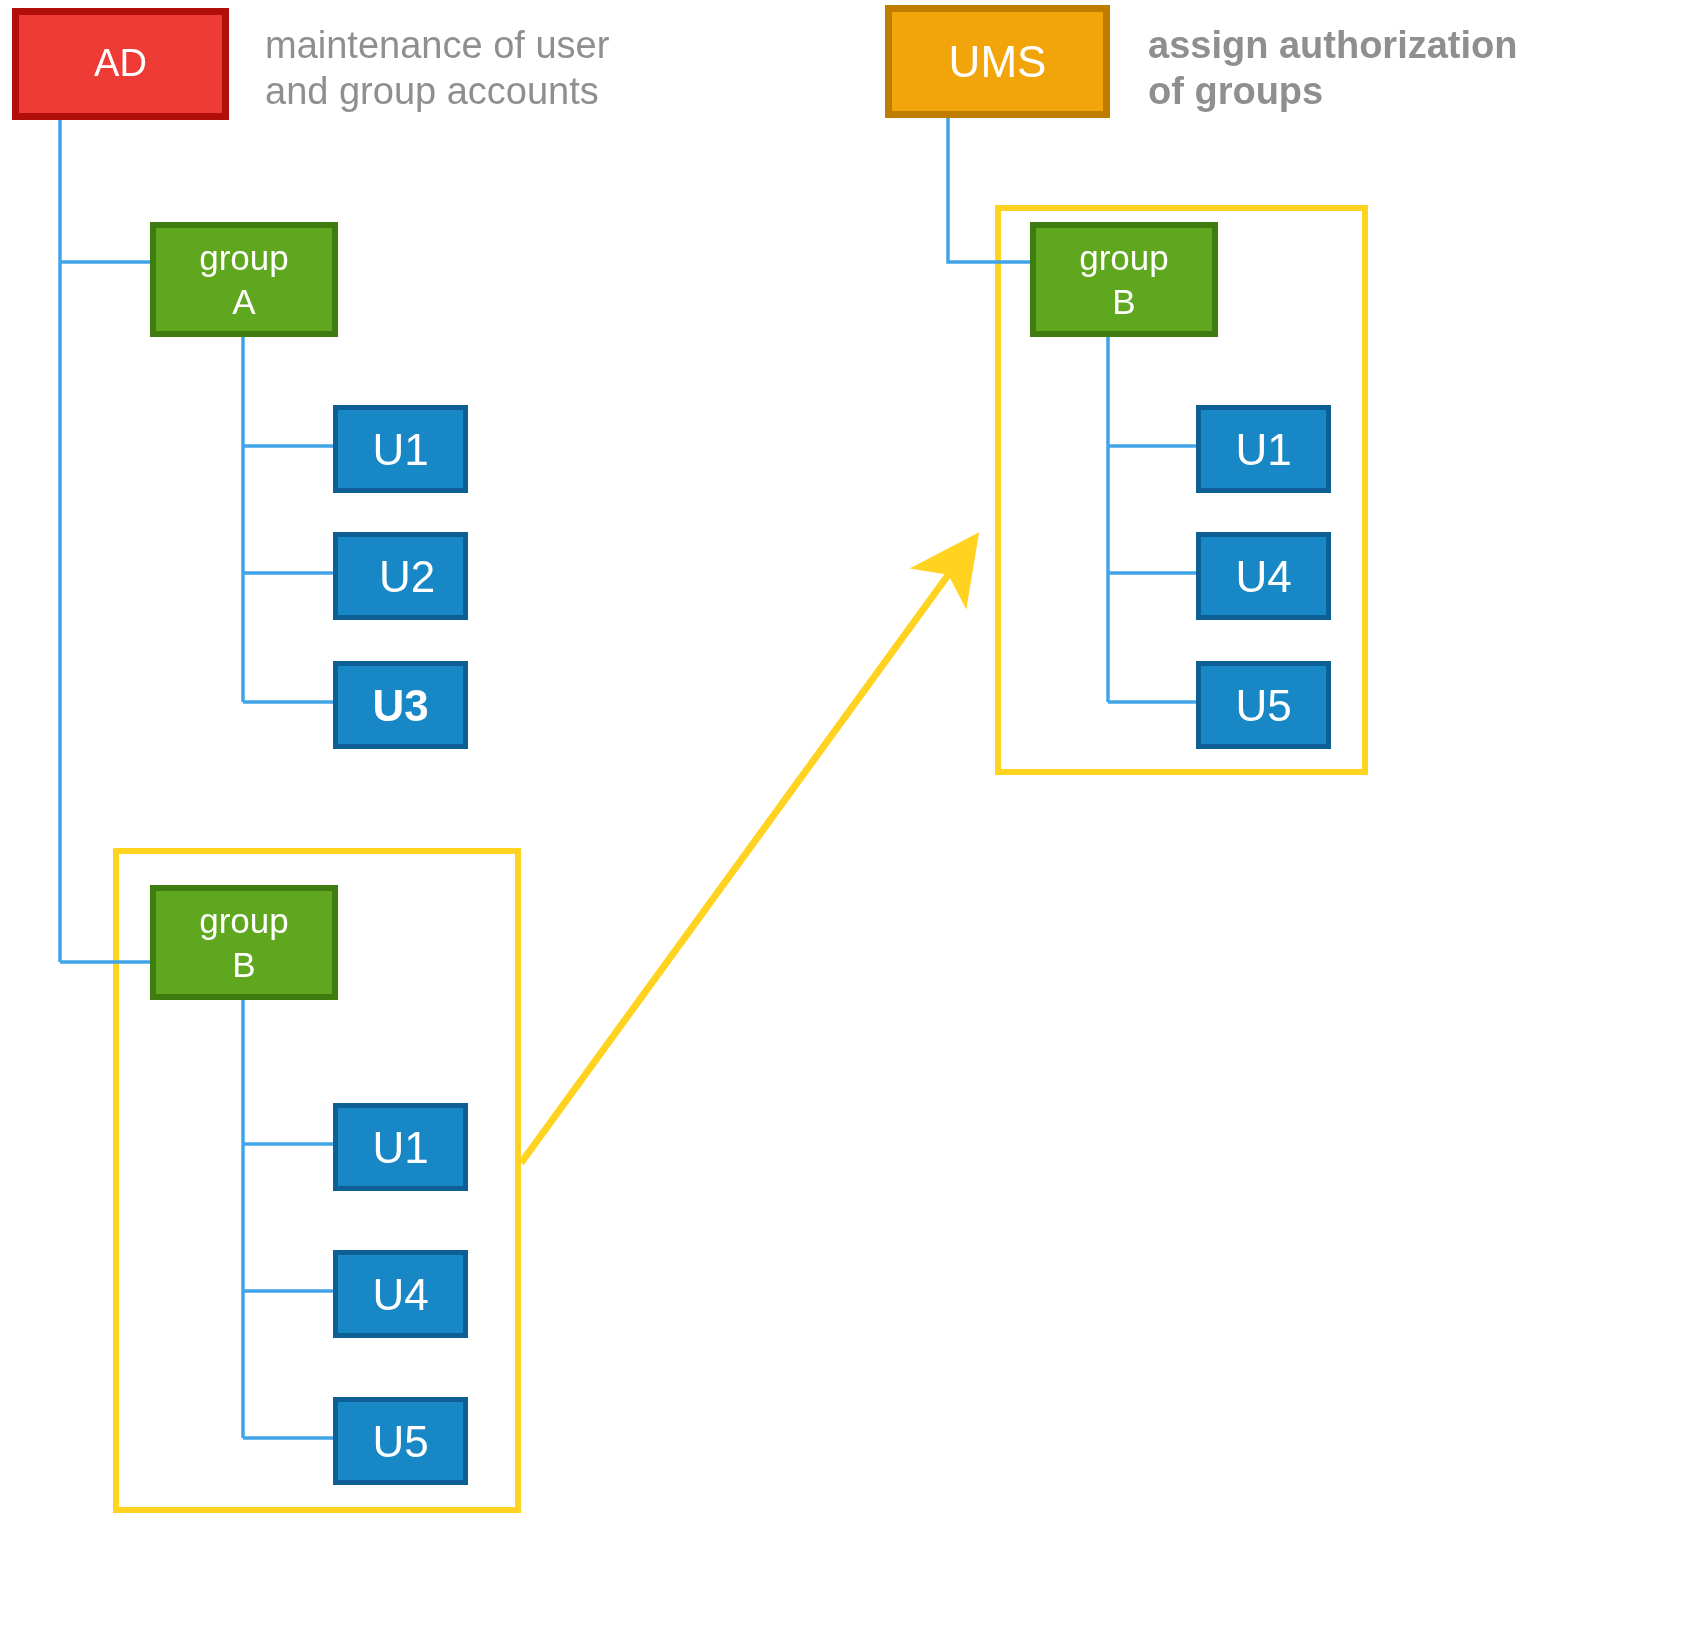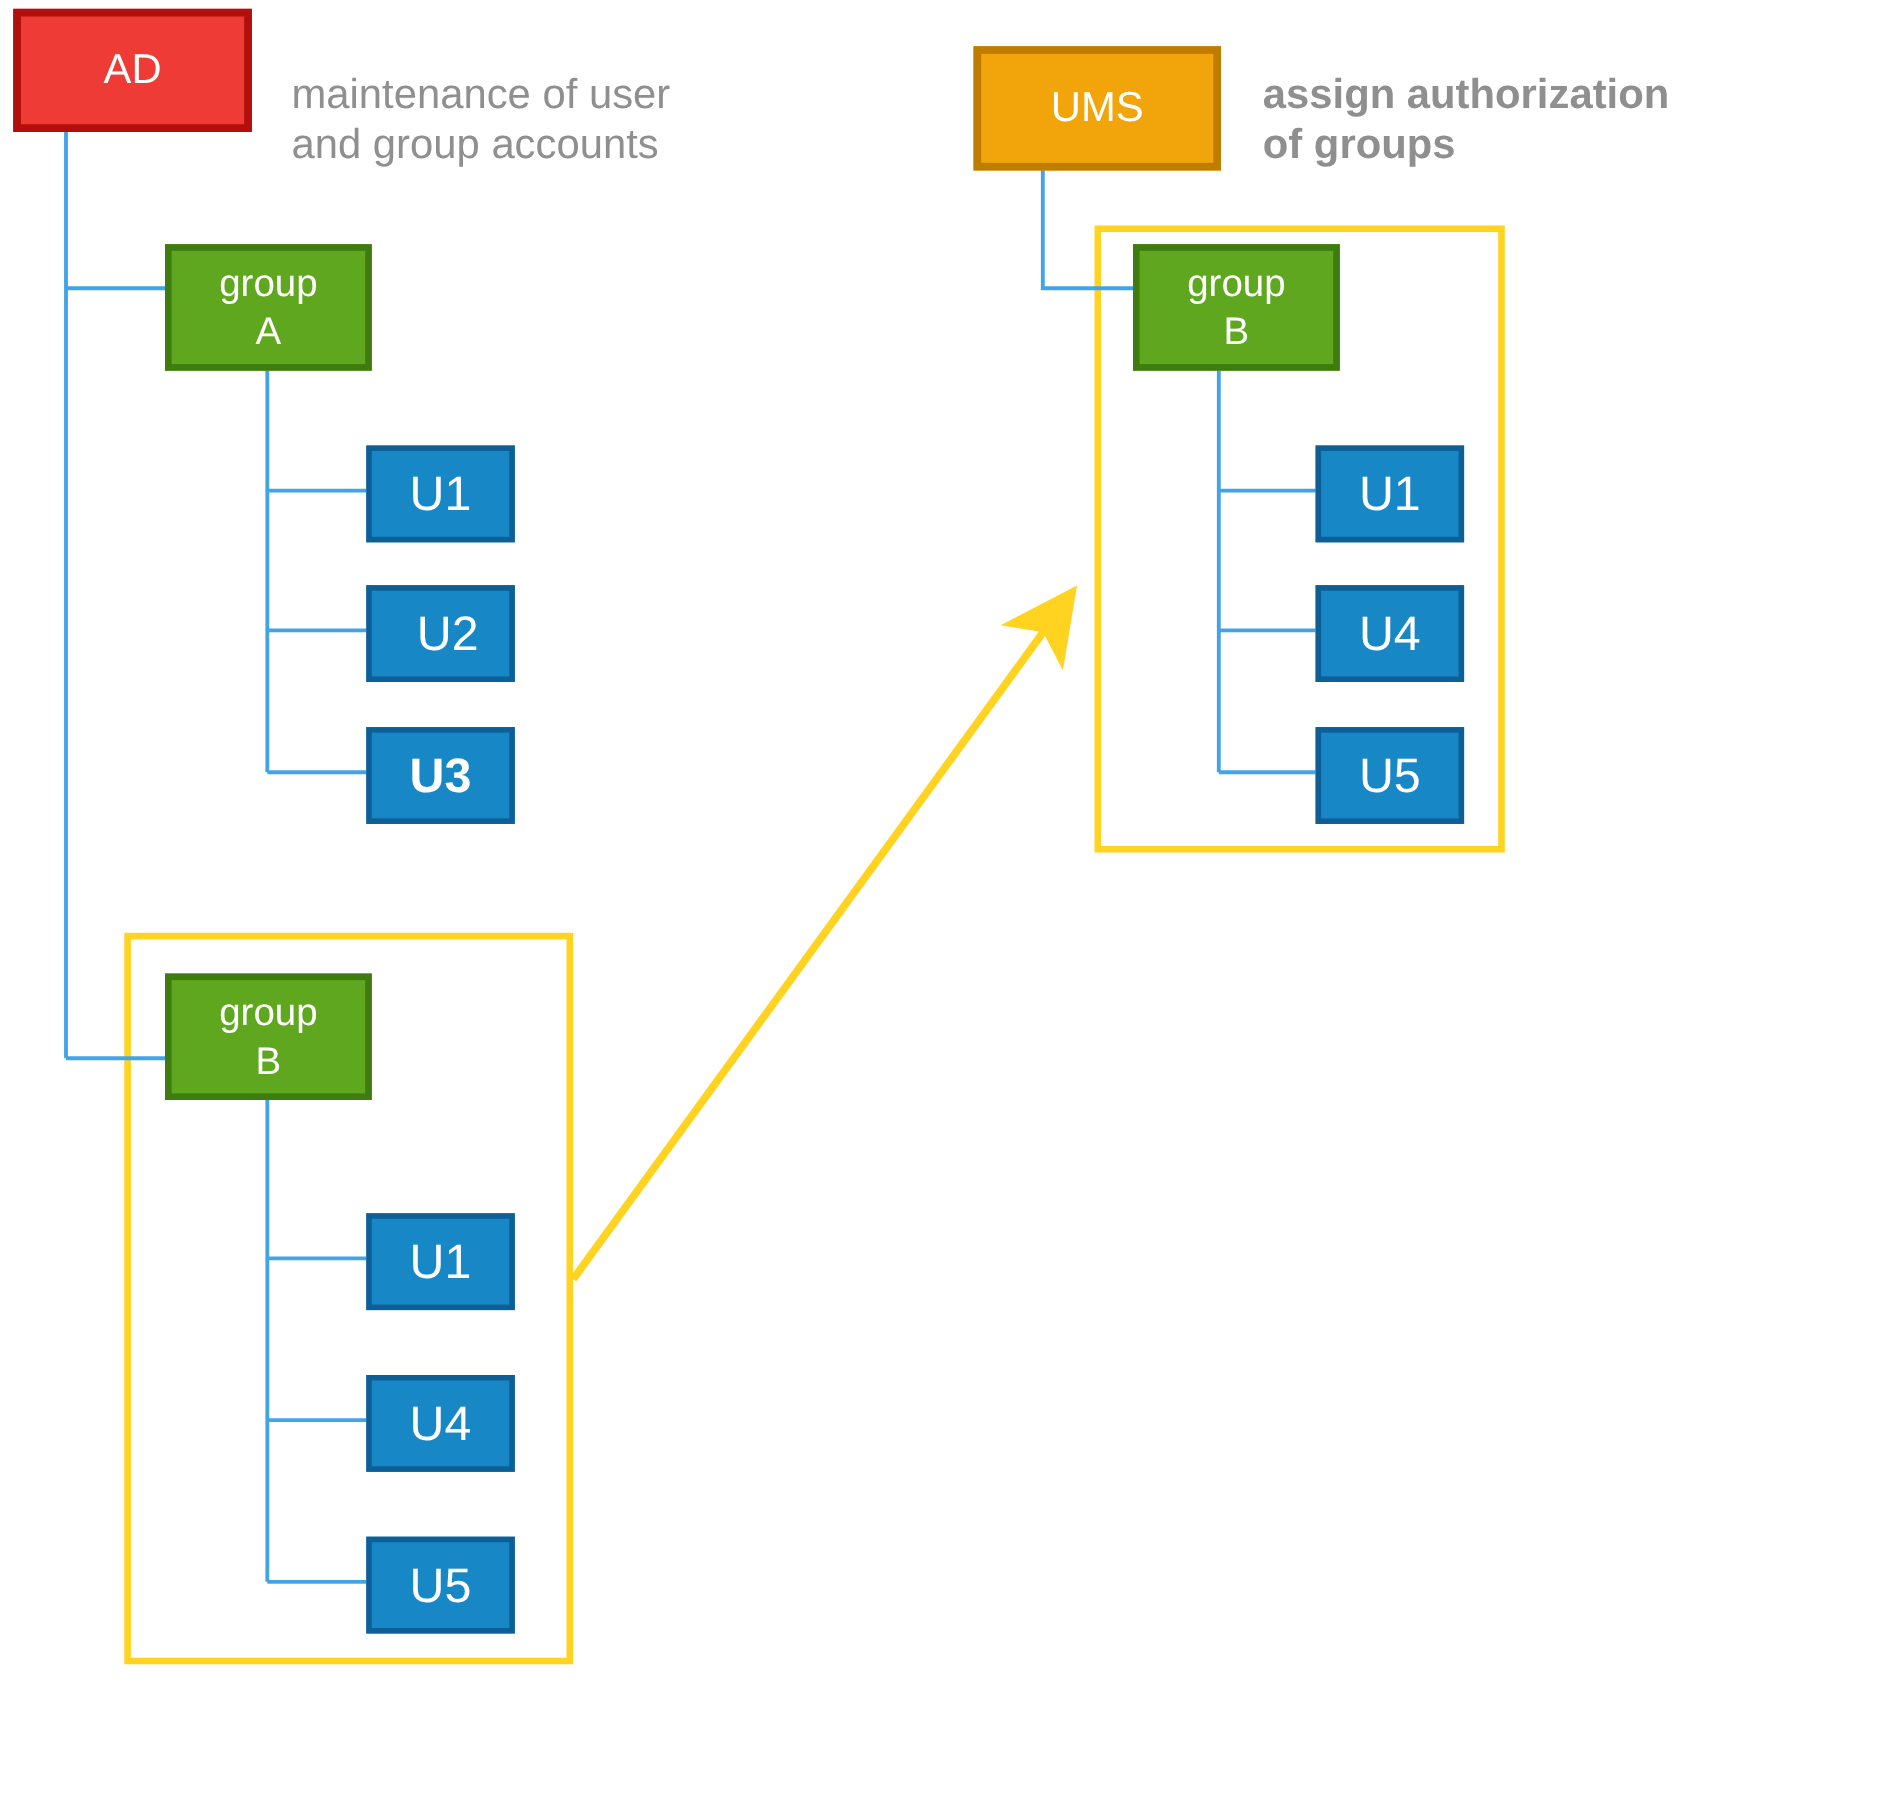--- a/index.html
+++ b/index.html
@@ -12,21 +12,21 @@
   }
   * { margin:0; padding:0; box-sizing:border-box; }
   body { font-family:"Liberation Sans", sans-serif; background:var(--background); }
   .canvas { position:relative; width:1706px; height:1650px; background:var(--background); overflow:hidden; }
 
   .node {
     position:absolute; display:flex; align-items:center; justify-content:center;
     color:var(--box-text); text-align:center; white-space:pre-line; line-height:1.25;
   }
   .ad-box   { left:12px;   top:8px;   width:217px; height:112px; background:var(--red-fill);    border:7px solid var(--red-border);    font-size:38px; }
-  .ums-box  { left:885px; top:5px;   width:225px; height:113px; background:var(--orange-fill); border:7px solid var(--orange-border); font-size:38px;margin-top:37px; }
+  .ums-box  { left:885px; top:5px;   width:225px; height:113px; background:var(--orange-fill); border:7px solid var(--orange-border); font-size:44px; }
   .group-box{ width:188px; height:115px; background:var(--green-fill); border:6px solid var(--green-border); font-size:35px; }
   .ga       { left:150px;  top:222px; }
   .gb-left  { left:150px;  top:885px; }
   .gb-right { left:1030px; top:222px; }
   .user-box { width:135px; height:88px; background:var(--blue-fill); border:5px solid var(--blue-border); font-size:44px; }
 
   .u-lt1 { left:333px;  top:405px; }
   .u-lt2 { left:333px;  top:532px;padding-left:13px; }
   .u-lt3 { left:333px;  top:661px;font-weight:bold; }
   .u-lb1 { left:333px;  top:1103px; }
@@ -35,21 +35,21 @@
   .u-r1  { left:1196px; top:405px; }
   .u-r2  { left:1196px; top:532px; }
   .u-r3  { left:1196px; top:661px; }
 
   .frame { position:absolute; border:6px solid var(--yellow); background:transparent; }
   .frame-left  { left:113px; top:848px; width:408px; height:665px; }
   .frame-right { left:995px; top:205px; width:373px; height:570px; }
 
   .caption {
     position:absolute; color:var(--caption-gray); font-size:38px;
-    line-height:1.22; white-space:pre-line;margin-top:41px;
+    line-height:1.22; white-space:pre-line;
   }
   .caption-ad  { left:265px;  top:22px; }
   .caption-ums { left:1148px; top:22px;font-weight:bold; }
 
   svg.wires { position:absolute; left:0; top:0; pointer-events:none; }
   .connector { stroke:var(--connector-blue); stroke-width:3.5; fill:none; }
   .assign-arrow { stroke:var(--yellow); stroke-width:7; fill:none; }
   .arrowhead-path { fill:var(--yellow); stroke:none; }
 </style>
 </head>

